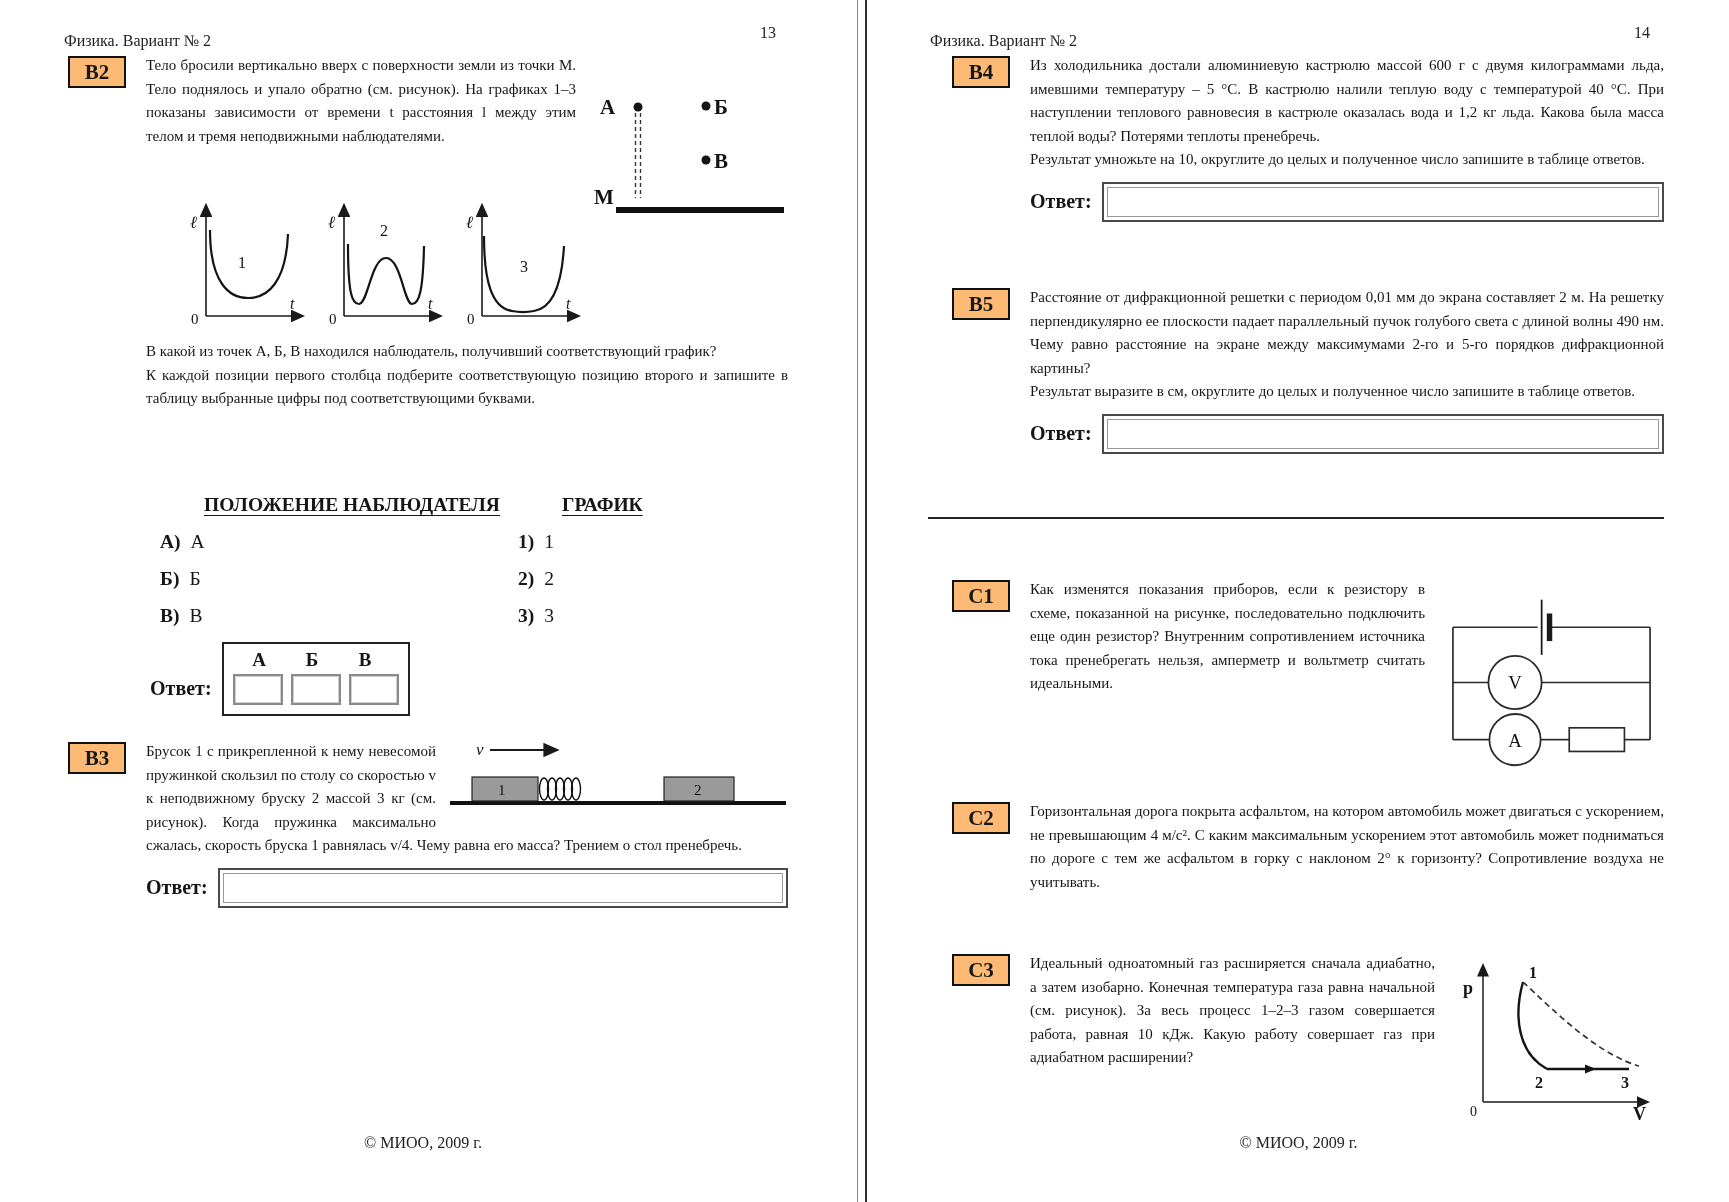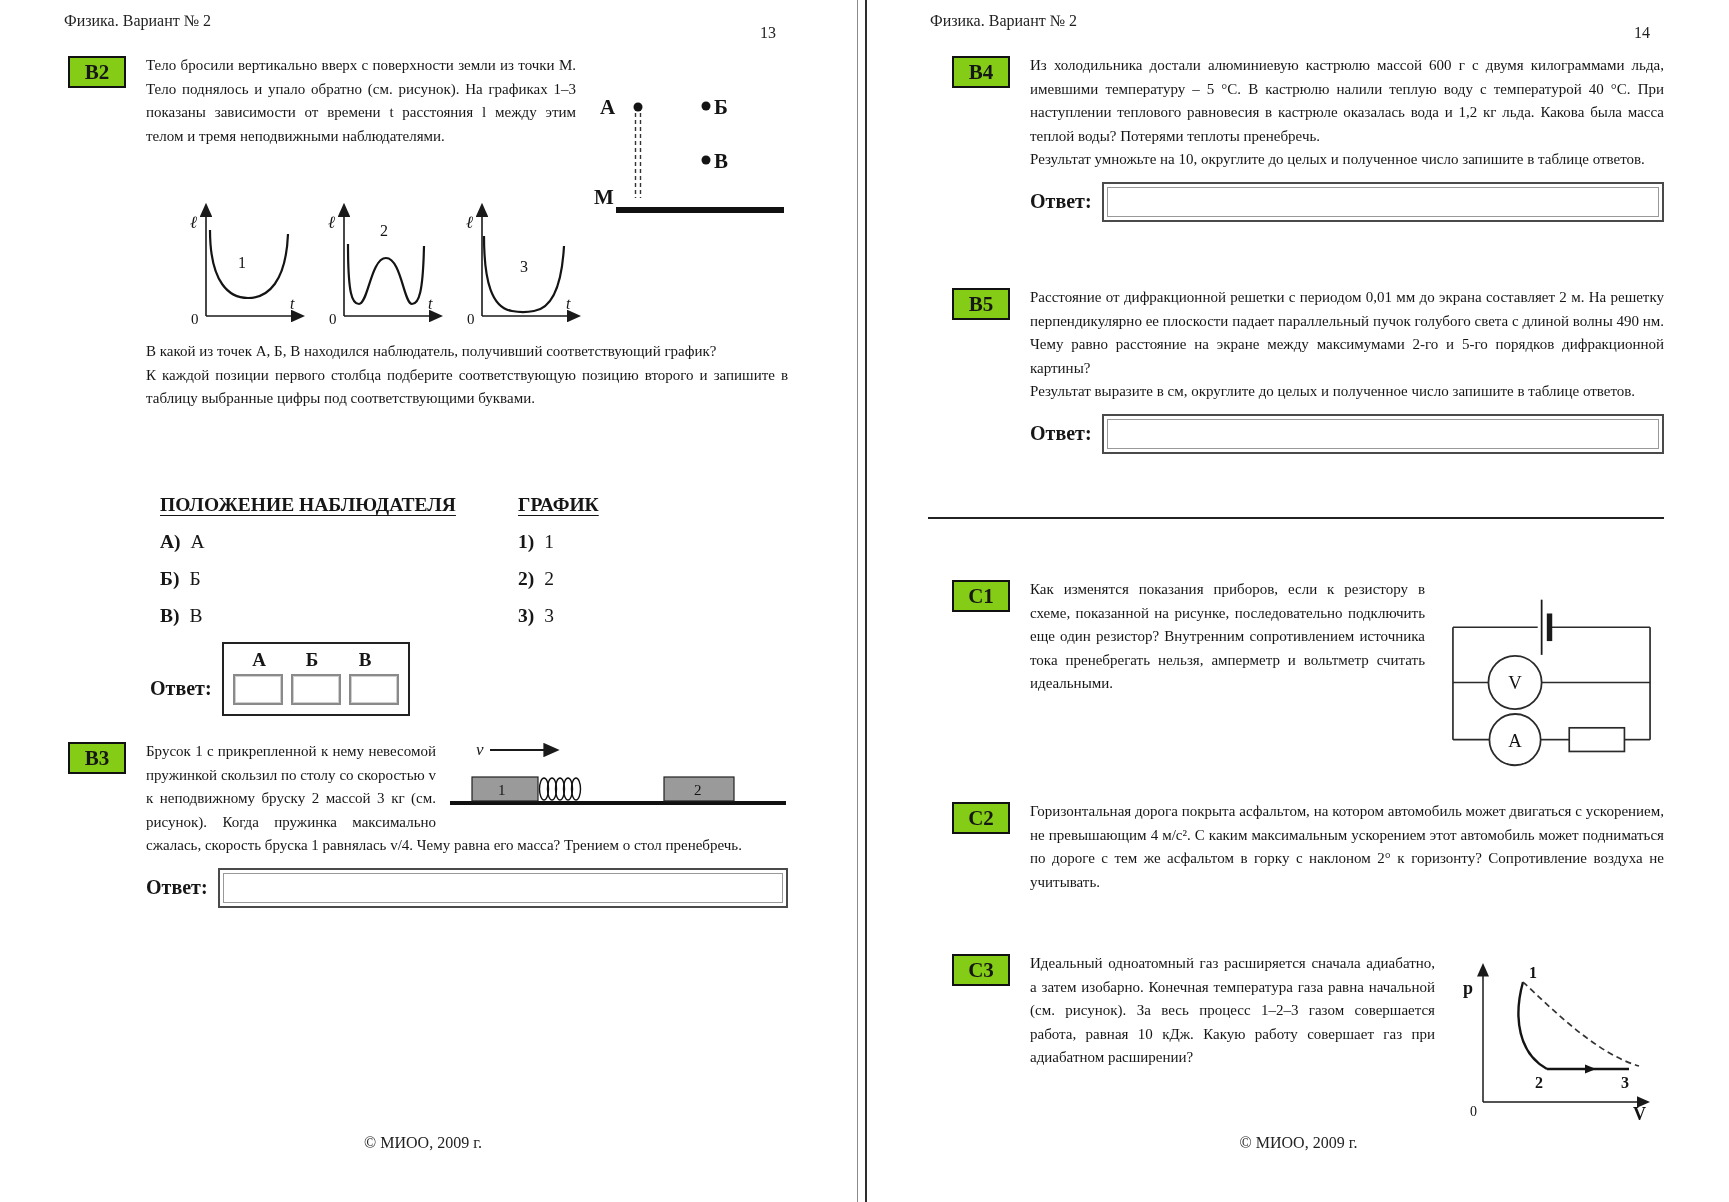--- a/index.html
+++ b/index.html
@@ -7,42 +7,42 @@
   body {
     width:1729px; height:1202px; position:relative; overflow:hidden;
     font-family:"Liberation Serif","DejaVu Serif",serif; color:#161616;
   }
   .page { position:absolute; top:0; height:1202px; background:#fff; }
   .page-left  { left:0; width:846px; }
   .page-right { left:868px; width:861px; }
   .divider-thin  { position:absolute; left:857px; top:0; width:1px; height:1202px; background:#8a8a8a; }
   .divider-thick { position:absolute; left:865px; top:0; width:2px; height:1202px; background:#2e2e2e; }
 
-  .running-head { position:absolute; top:12px; font-size:16px; color:#222; }
+  .running-head { position:absolute; top:32px; font-size:16px; color:#222; }
   .page-num { position:absolute; top:24px; font-size:16px; color:#222; }
 
   .task { position:absolute; }
   .task-label {
     position:absolute; left:0; top:2px; width:58px; height:32px;
-    border:2px solid #111; background:#84cc16;
+    border:2px solid #111; background:#fdba74;
     display:flex; align-items:center; justify-content:center;
     font-weight:bold; font-size:21px;
   }
   .task-body { margin-left:78px; }
 
   p.just { font-size:15px; line-height:23.5px; text-align:justify; }
   .fig { float:right; margin-left:12px; }
 
   .graphs { position:absolute; left:186px; top:194px; display:flex; gap:14px; }
 
   .qblock { position:absolute; left:146px; top:340px; width:642px; }
 
   .match { position:absolute; left:160px; top:494px; width:600px; font-size:19.5px; }
   .match .c1 { width:358px; }
-  .match-head { display:flex; font-weight:bold; }
+  .match-head { display:flex; font-weight:bold;margin-left:44px; }
   .match-head span { text-decoration:underline; text-underline-offset:4px; }
   .match-row { display:flex; margin-top:15px; }
   .mk { font-weight:bold; margin-right:10px; }
 
   .b2-answer { position:absolute; left:150px; top:642px; display:flex; align-items:flex-end; }
   .answer-label { font-weight:bold; font-size:20px; white-space:nowrap;text-align:right; }
   .b2-answer .answer-label { margin-bottom:16px; }
   .grid-box { border:2.5px solid #222; padding:5px 9px 9px; margin-left:10px; background:#fff; }
   .grid-head { display:flex; }
   .grid-head span { width:53px; text-align:center; font-weight:bold; font-size:19px; }

